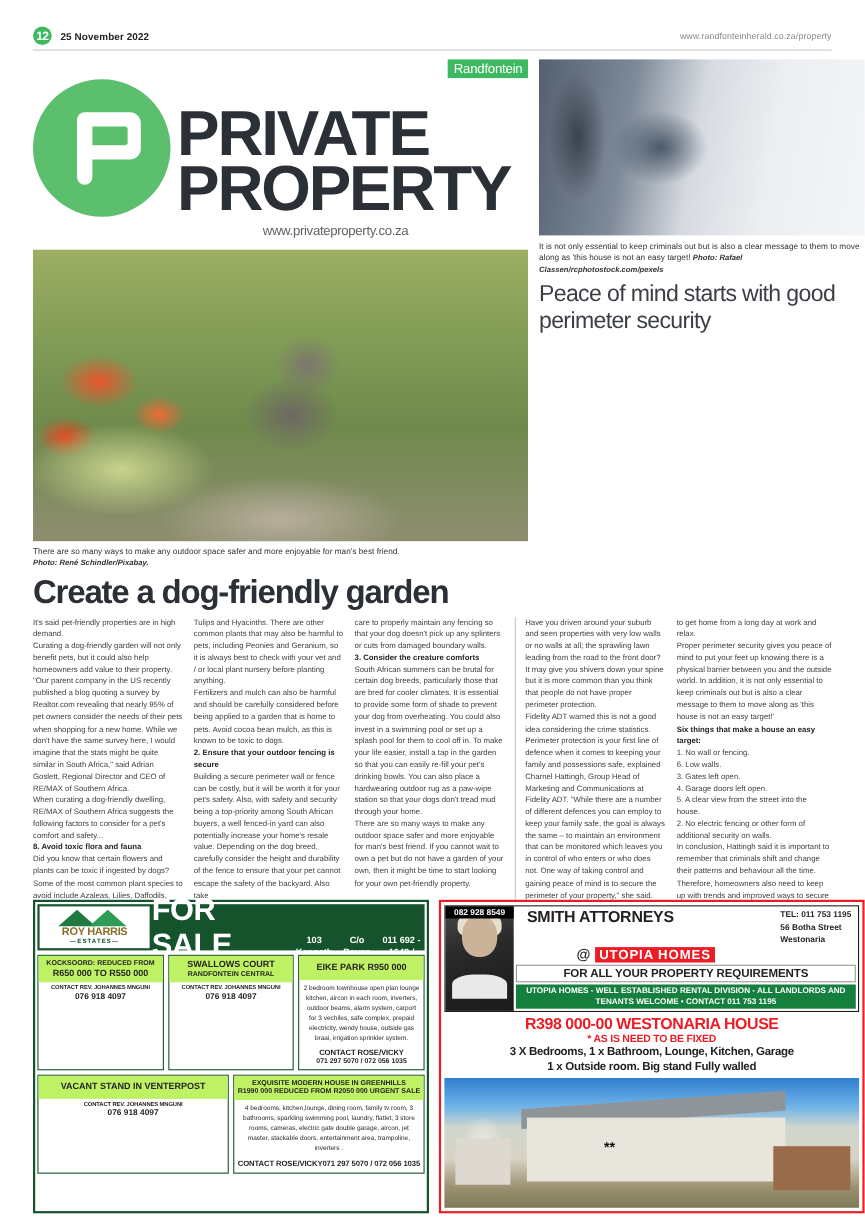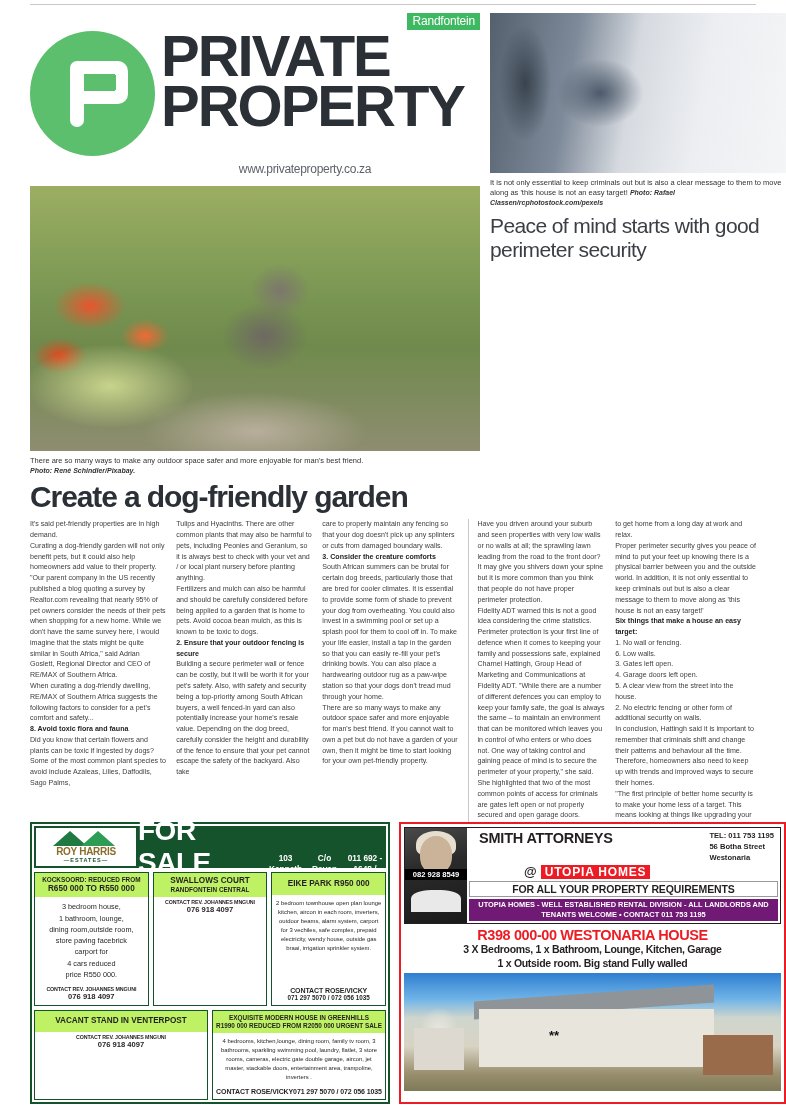--- a/index.html
+++ b/index.html
@@ -32,21 +32,21 @@
   .top-zone { display:flex; gap:10px; margin-top:8px; }
   .brand-col { width:450px; position:relative; }
   .photo-col { width:296px; }
 
   .randfontein-tag {
     position:absolute; right:0; top:0;
     background:#3fb862; color:#fff;
     font-size:12px; padding:1px 5px 2px 5px;
     letter-spacing:-0.2px;
   }
-  .pp-logo { display:flex; align-items:flex-start; margin-top:18px; gap:6px; }
+  .pp-logo { display:flex; align-items:flex-end; margin-top:18px; gap:6px; }
   .pp-mark { width:125px; height:125px; border-radius:50%; background:#5cbf6e; position:relative; flex:none; }
   .pp-mark .flagpole { position:absolute; left:40px; top:30px; width:14px; height:66px; background:#fff; border-radius:7px; }
   .pp-mark .flagbody { position:absolute; left:40px; top:30px; width:58px; height:43px; border:13px solid #fff; border-radius:10px; }
   .pp-mark .flaginner { position:absolute; left:56px; top:44px; width:30px; height:15px; background:#5cbf6e; }
   .pp-words { line-height:0.86; }
   .pp-words .l1, .pp-words .l2 {
     font-size:58px; font-weight:bold; color:#2b2f36;
     letter-spacing:-2px; display:block;
   }
   .pp-url { text-align:center; font-size:12px; color:#5e6268; letter-spacing:-0.3px; margin-top:6px; margin-left:100px; }
@@ -124,37 +124,37 @@
   .roy-foot-num { font-size:7.6px; font-weight:bold; }
   .roy-foot-num.small { font-size:6.3px; }
   .roy-row2 { display:flex; gap:4px; margin-top:4px; }
   .roy-card-w1 { width:150px; }
   .roy-card-w2 { flex:1; }
 
   
   .ad-smith { width:387px; border:2px solid #ed1c24; background:#fff; padding:3px; }
   .smith-top { display:flex; border:1px solid #231f20; }
   .smith-photo {
-    width:62px; display:flex; flex-direction:column; align-items:center; justify-content:center;
+    width:62px; display:flex; flex-direction:column; align-items:center; justify-content:flex-start;
     background:linear-gradient(165deg,#4a4a4a 0%,#2a2a2a 40%,#1a1a1a 100%);
     position:relative; padding-bottom:1px;
   }
   .smith-face { position:absolute; top:8px; left:50%; transform:translateX(-50%); width:32px; height:38px; border-radius:48% 48% 45% 45%; background:#cbb39a; }
   .smith-hair { position:absolute; top:3px; left:50%; transform:translateX(-50%); width:40px; height:26px; border-radius:50% 50% 35% 35%; background:#e6dfd0; }
   .smith-body { position:absolute; bottom:11px; left:50%; transform:translateX(-50%); width:50px; height:22px; border-radius:40% 40% 0 0; background:#e9e9e9; }
   .smith-phone { position:relative; font-size:7.6px; font-weight:bold; color:#fff; background:#000; width:100%; text-align:center; padding:1px 0; z-index:2; }
   .smith-right { flex:1; padding:2px; }
   .smith-line1 { display:flex; justify-content:space-between; align-items:flex-start; }
   .smith-title { font-size:14.5px; font-weight:bold; color:#231f20; letter-spacing:-0.2px; padding-left:10px; }
   .smith-tel { font-size:7.6px; font-weight:bold; line-height:1.45; text-align:left; padding-right:4px; }
   .smith-line2 { display:flex; align-items:center; gap:4px; padding-left:55px; margin-top:1px; }
   .smith-at { font-size:13px; font-weight:bold; }
   .smith-utopia { background:#ed1c24; color:#fff; font-size:12px; font-weight:bold; padding:0 4px; letter-spacing:0.8px; font-family:"Liberation Sans Narrow","Liberation Sans",sans-serif; }
   .smith-bar1 { border:1px solid #999; background:#fff; text-align:center; font-size:10.5px; font-weight:bold; margin-top:2px; padding:1px 16px; letter-spacing:-0.1px; }
-  .smith-bar2 { background:#701a75; color:#fff; text-align:center; font-size:7.4px; font-weight:bold; line-height:1.35; margin-top:2px; padding:1px 2px; }
+  .smith-bar2 { background:#15803d; color:#fff; text-align:center; font-size:7.4px; font-weight:bold; line-height:1.35; margin-top:2px; padding:1px 2px; }
   .smith-headline { text-align:center; margin-top:3px; }
   .smith-price { font-size:14.5px; font-weight:bold; color:#ed1c24; letter-spacing:-0.4px; }
   .smith-asis { font-size:9.5px; font-weight:bold; color:#ed1c24; letter-spacing:-0.2px; }
   .smith-spec { font-size:10.5px; font-weight:bold; color:#231f20; line-height:1.3; letter-spacing:-0.3px; }
   .smith-img {
     height:118px; margin-top:3px;
     background:
       radial-gradient(ellipse 30px 40px at 35px 60px, #ece9e2 0%, transparent 65%),
       radial-gradient(ellipse 120px 50px at 190px 60px, #e2ded6 0%, transparent 70%),
       linear-gradient(180deg,#2f7fd0 0%,#6fb3e8 22%,#cfd6cd 38%,#d8d3c4 62%,#9a8f6e 85%,#7e7a58 100%);
@@ -164,20 +164,27 @@
   .smith-img .wall { position:absolute; left:75px; top:36px; width:235px; height:58px; background:#e8e5dd; }
   .smith-img .shed { position:absolute; left:10px; top:55px; width:50px; height:42px; background:#ddd9d0; }
   .smith-img .brick { position:absolute; right:8px; top:62px; width:70px; height:40px; background:#9a6b4a; }
   .smith-img .stars { position:absolute; left:145px; top:55px; font-size:13px; font-weight:bold; color:#111; }
 </style>
 </head>
 <body>
 
 <div class="page">
 
+  <div class="masthead">
+    <div class="mast-left">
+      <div class="page-num">12</div>
+      <div class="mast-date">25 November 2022</div>
+    </div>
+    <div class="mast-url">www.randfonteinherald.co.za/property</div>
+  </div>
   <div class="mast-rule"></div>
 
   <div class="top-zone">
 
     <div class="brand-col">
       <div class="randfontein-tag">Randfontein</div>
 
       <div class="pp-logo">
         <div class="pp-mark">
           <div class="flagpole"></div>
@@ -275,27 +282,20 @@
           <span>011 692 - 1648 / 1649</span>
         </div>
       </div>
 
       <div class="roy-row">
         <div class="roy-card">
           <div class="roy-card-head">
             <div class="roy-card-t1">KOCKSOORD: REDUCED FROM</div>
             <div class="roy-card-t2">R650 000 TO R550 000</div>
           </div>
-          <div class="roy-card-body" style="white-space:pre-line">3 bedroom house,
-1 bathroom, lounge,
-dining room,outside room,
-store paving facebrick
-carport for
-4 cars reduced
-price R550 000.</div>
           <div class="roy-card-foot">
             <div class="roy-foot-name">CONTACT REV. JOHANNES MNGUNI</div>
             <div class="roy-foot-num">076 918 4097</div>
           </div>
         </div>
 
         <div class="roy-card">
           <div class="roy-card-head">
             <div class="roy-card-t2">SWALLOWS COURT</div>
             <div class="roy-card-t1">RANDFONTEIN CENTRAL</div>
@@ -363,20 +363,21 @@
             <span class="smith-at">@</span>
             <span class="smith-utopia">UTOPIA  HOMES</span>
           </div>
           <div class="smith-bar1">FOR ALL YOUR PROPERTY REQUIREMENTS</div>
           <div class="smith-bar2">UTOPIA HOMES - WELL ESTABLISHED RENTAL DIVISION - ALL LANDLORDS AND TENANTS WELCOME • CONTACT 011 753 1195</div>
         </div>
       </div>
 
       <div class="smith-headline">
         <div class="smith-price">R398 000-00 WESTONARIA HOUSE</div>
+        <div class="smith-asis">* AS IS NEED TO BE FIXED</div>
         <div class="smith-spec">3 X Bedrooms, 1 x Bathroom, Lounge, Kitchen, Garage</div>
         <div class="smith-spec">1 x Outside room. Big stand Fully walled</div>
       </div>
 
       <div class="smith-img">
         <div class="roof"></div>
         <div class="wall"></div>
         <div class="shed"></div>
         <div class="brick"></div>
         <div class="stars">**</div>

